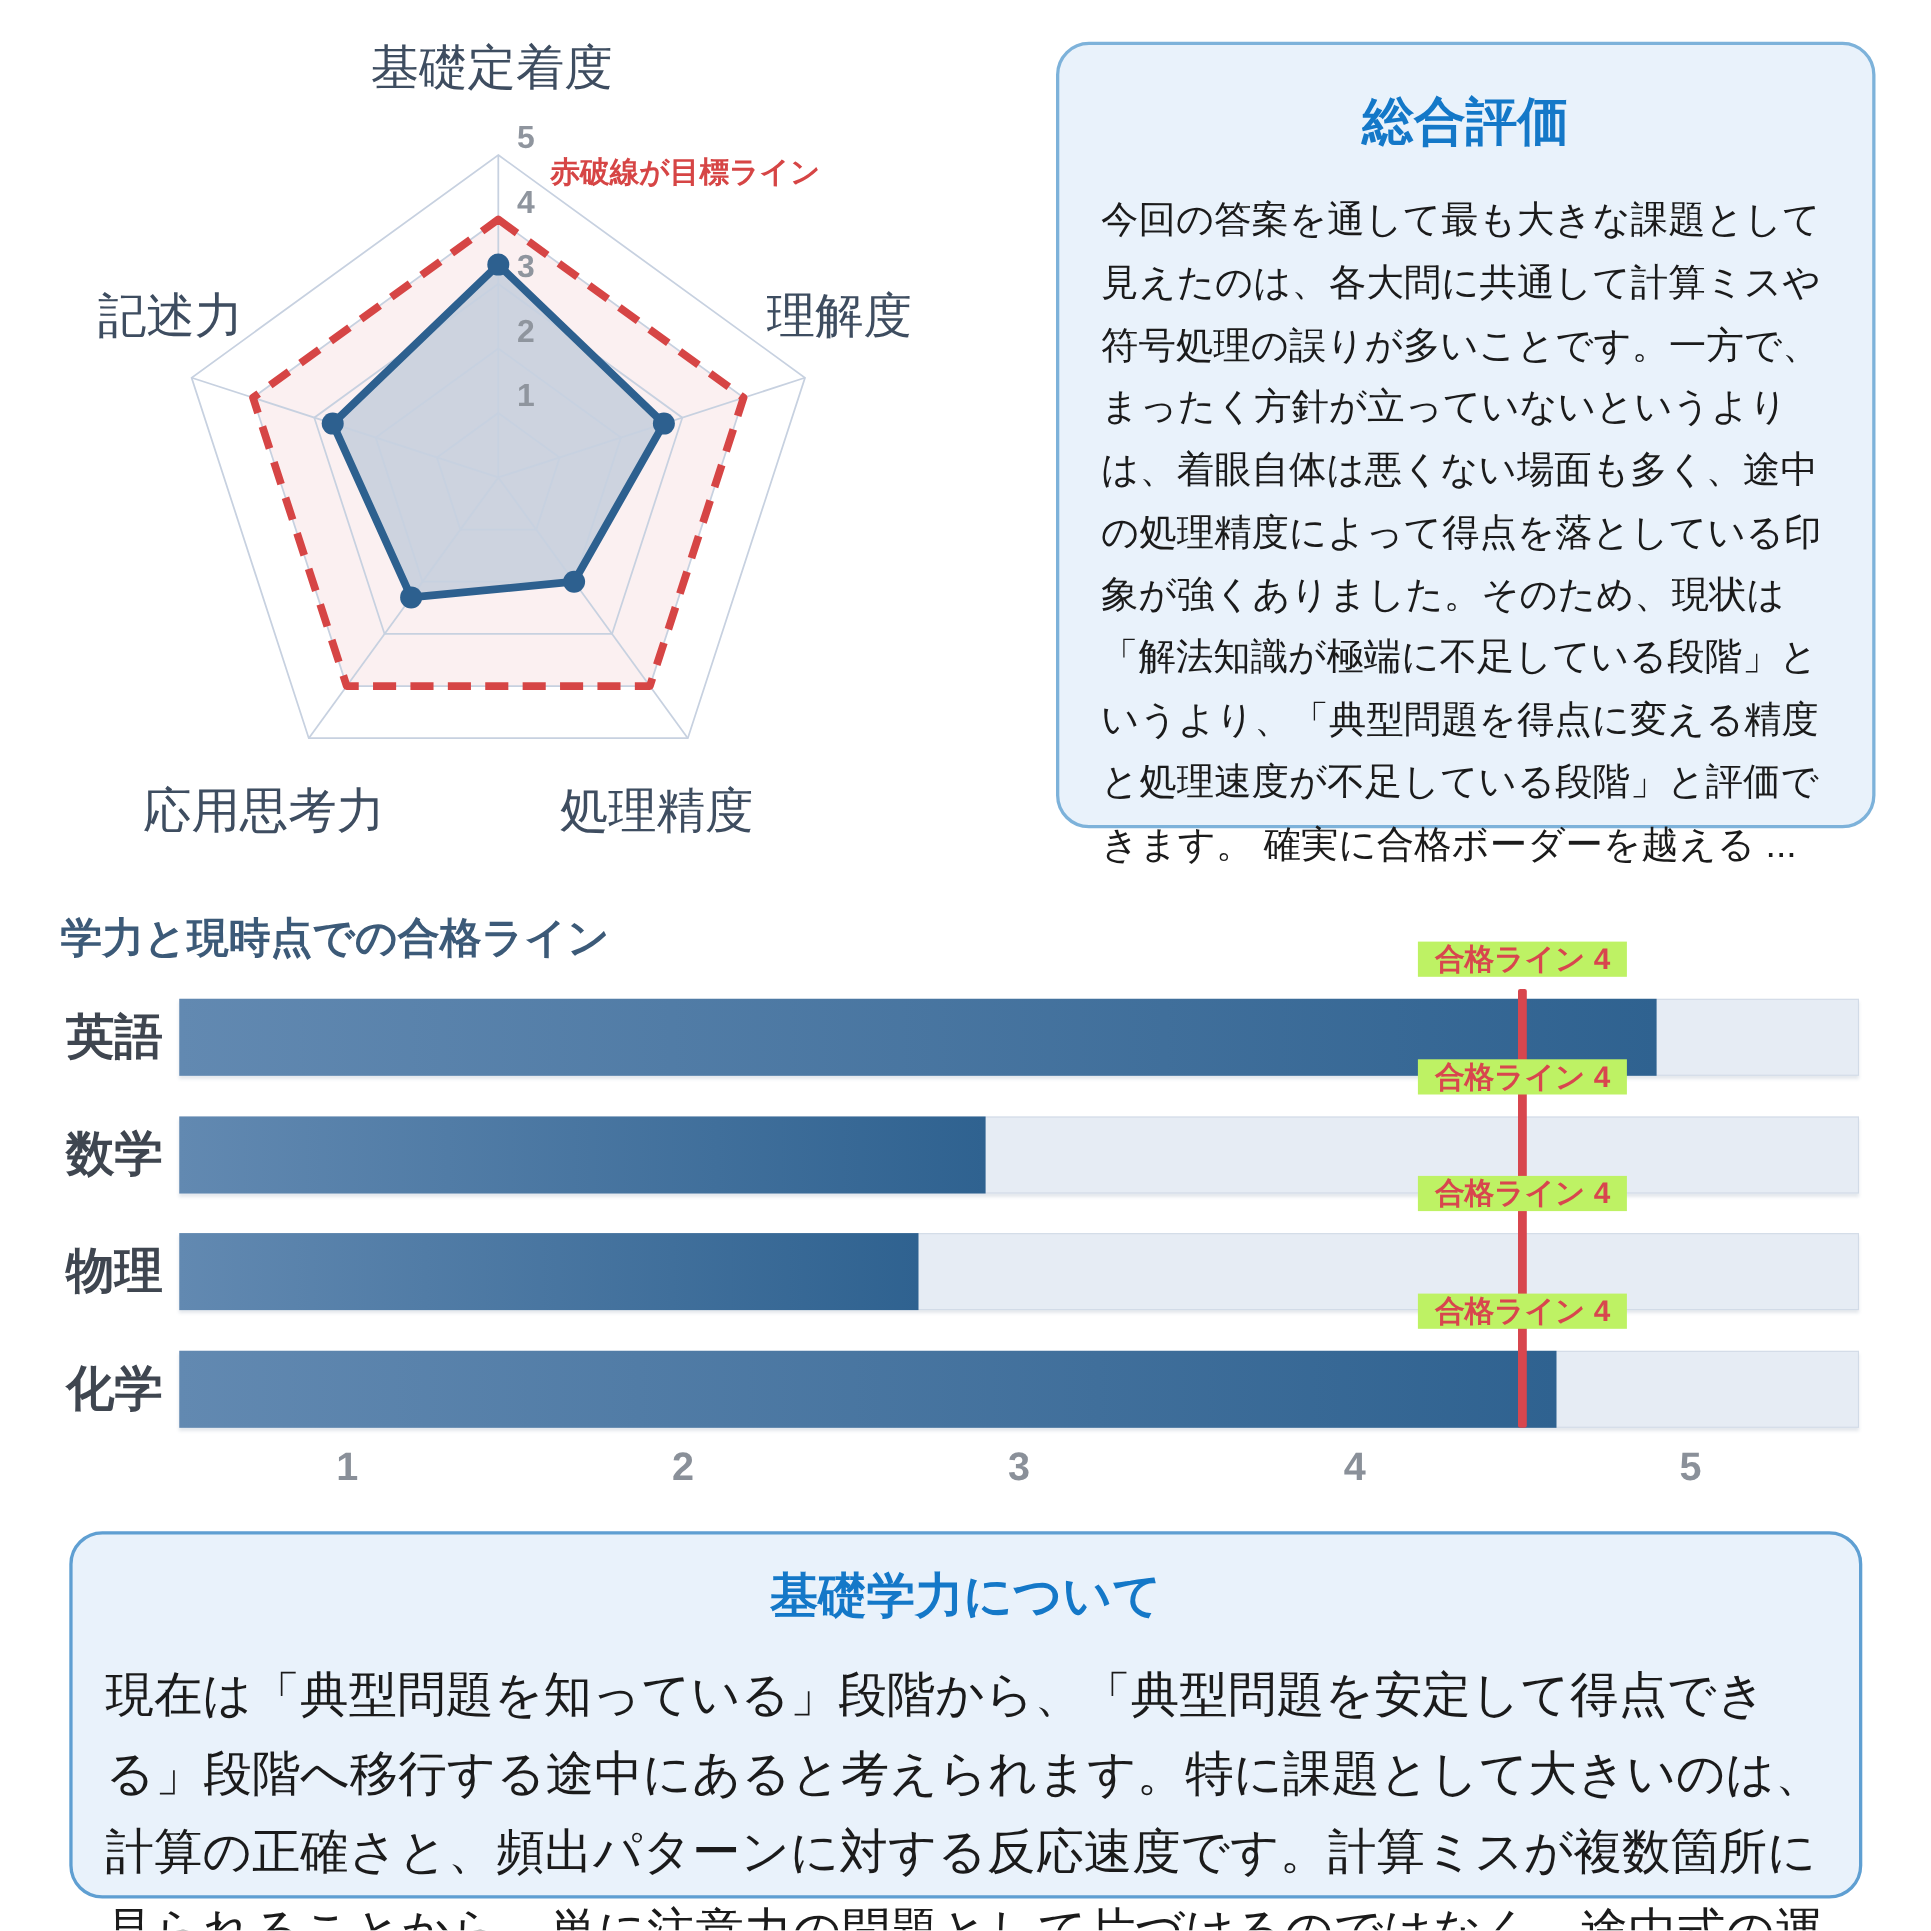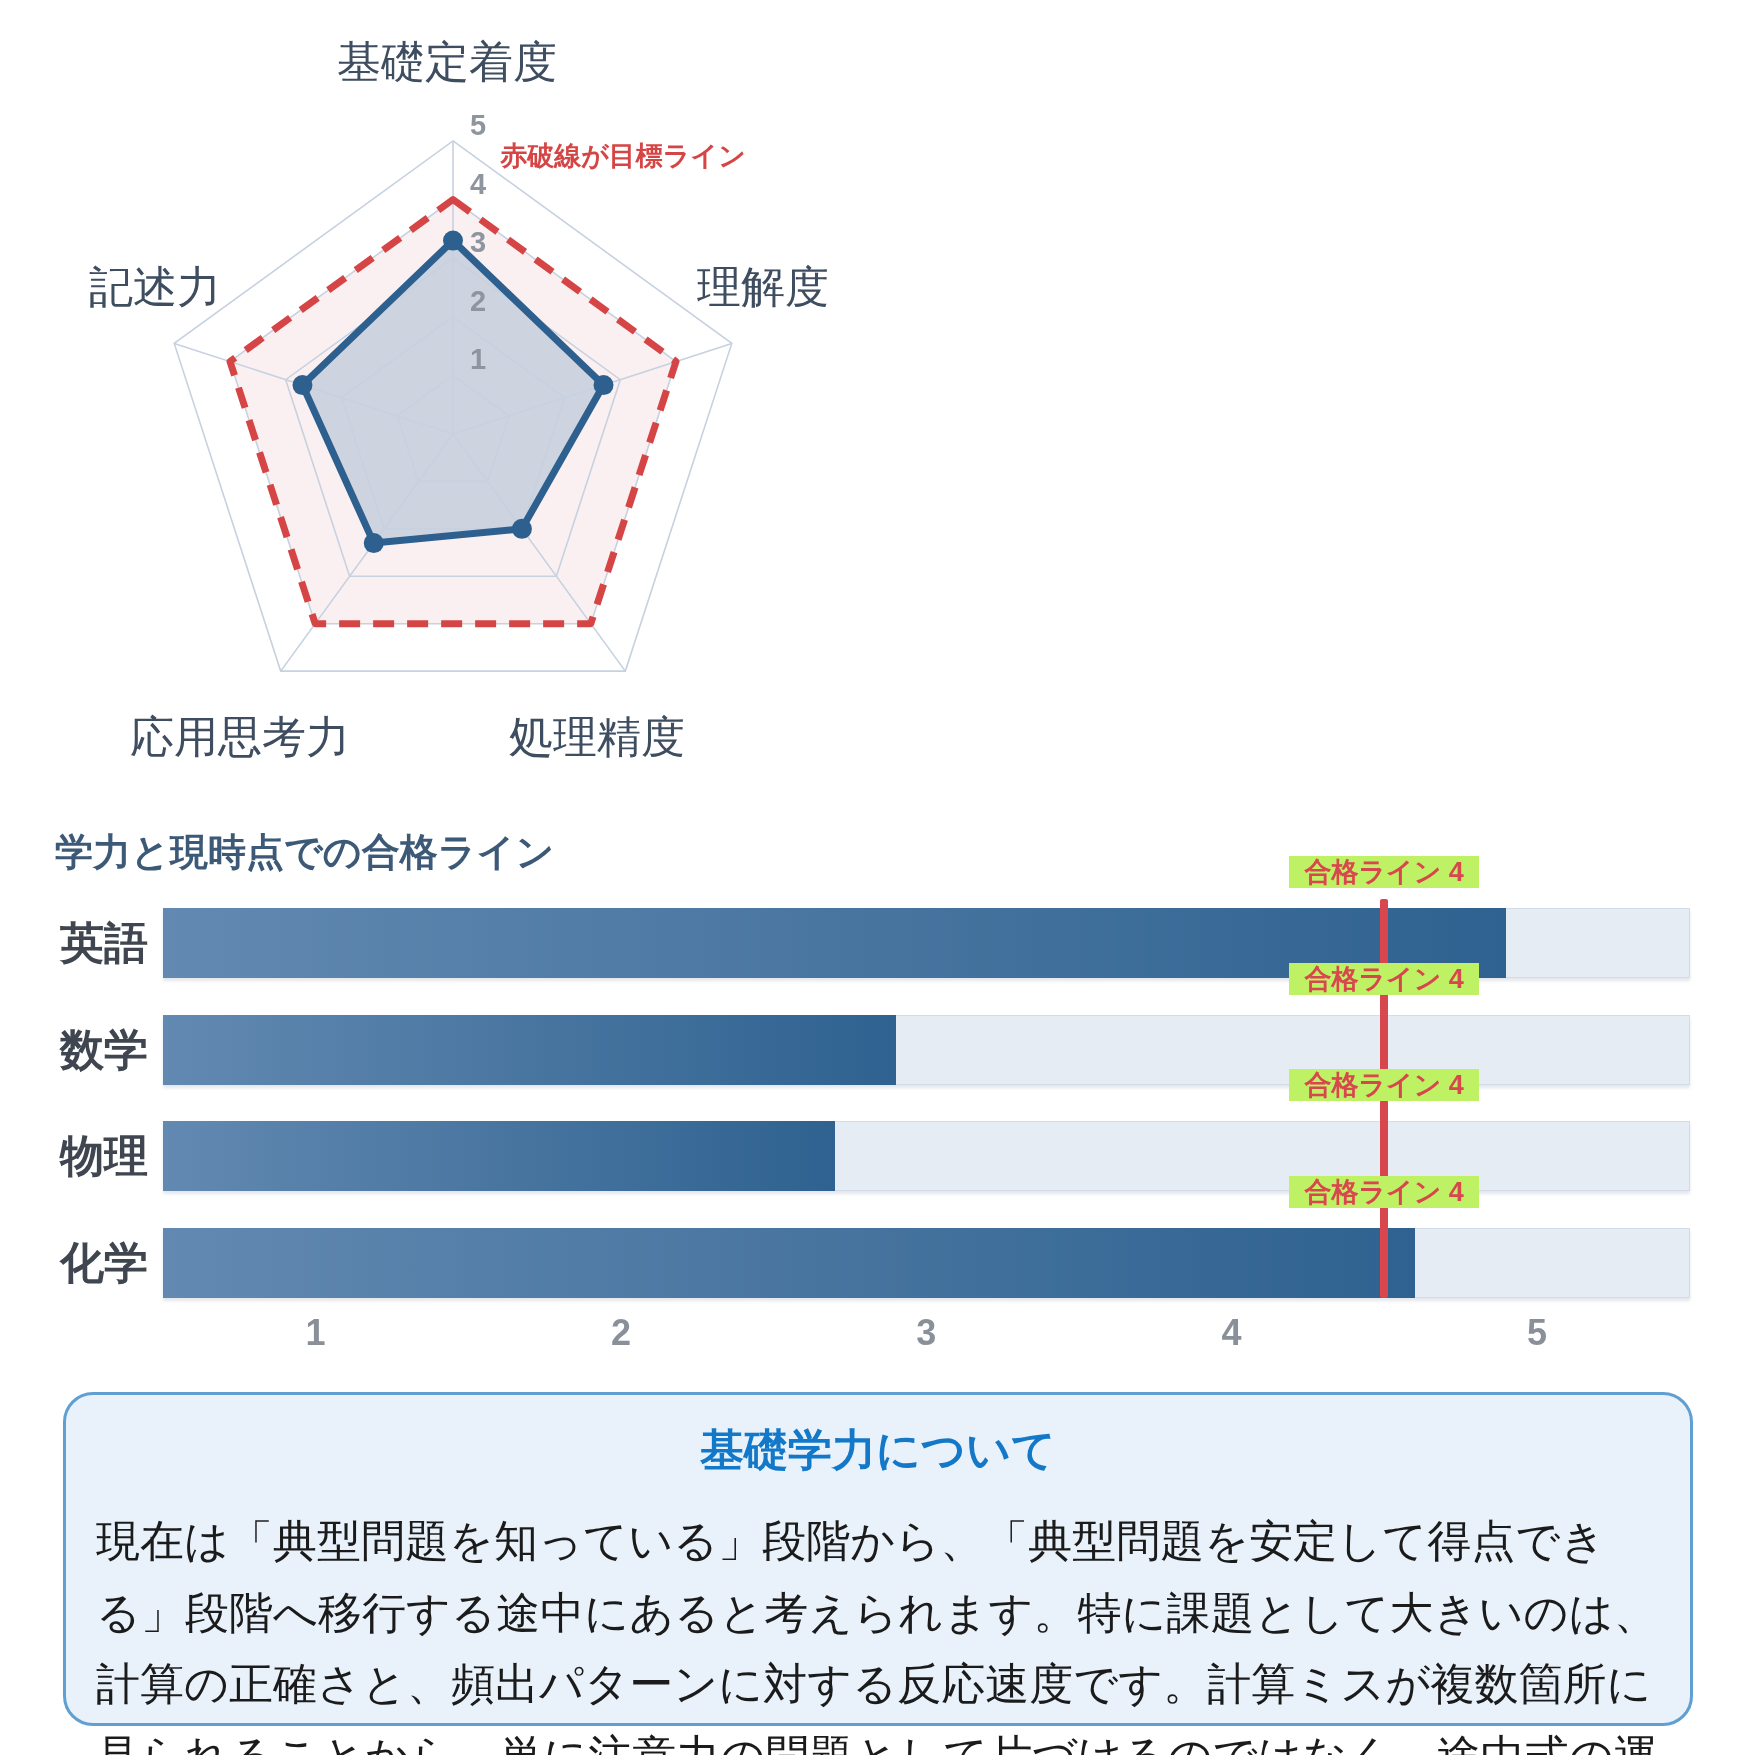--- a/index.html
+++ b/index.html
@@ -87,20 +87,24 @@
     </svg>
   <div id="radar-axis-labels">
       <div class="radar-label" style="left: 447px; top: 62px;">基礎定着度</div>
       <div class="radar-label" style="left: 763px; top: 287px;">理解度</div>
       <div class="radar-label" style="left: 597px; top: 737px;">処理精度</div>
       <div class="radar-label" style="left: 240px; top: 737px;">応用思考力</div>
       <div class="radar-label" style="left: 155px; top: 287px;">記述力</div>
     </div>
   <div id="radar-legend" class="abs" style="left:605px;top:156px;">赤破線が目標ライン</div>
 
+  <div id="overall-box" class="info-box">
+    <div class="box-title">総合評価</div>
+    <div class="box-body">今回の答案を通して最も大きな課題として見えたのは、各大問に共通して計算ミスや符号処理の誤りが多いことです。一方で、まったく方針が立っていないというよりは、着眼自体は悪くない場面も多く、途中の処理精度によって得点を落としている印象が強くありました。そのため、現状は「解法知識が極端に不足している段階」というより、「典型問題を得点に変える精度と処理速度が不足している段階」と評価できます。 確実に合格ボーダーを越える ...</div>
+  </div>
 
   <div id="bar-title">学力と現時点での合格ライン</div>
   <div id="bar-rows">
       <div class="subj-label" style="top: 908px;">英語</div>
       <div class="bar-track" style="left: 163px; top: 908px; width: 1526.5px; height: 70px;"></div>
       <div class="bar-fill" style="left: 163px; top: 908px; width: 1343.3px; height: 70px;"></div>
       <div class="subj-label" style="top: 1014.6px;">数学</div>
       <div class="bar-track" style="left: 163px; top: 1014.6px; width: 1526.5px; height: 70px;"></div>
       <div class="bar-fill" style="left: 163px; top: 1014.6px; width: 732.7px; height: 70px;"></div>
       <div class="subj-label" style="top: 1121.2px;">物理</div>

